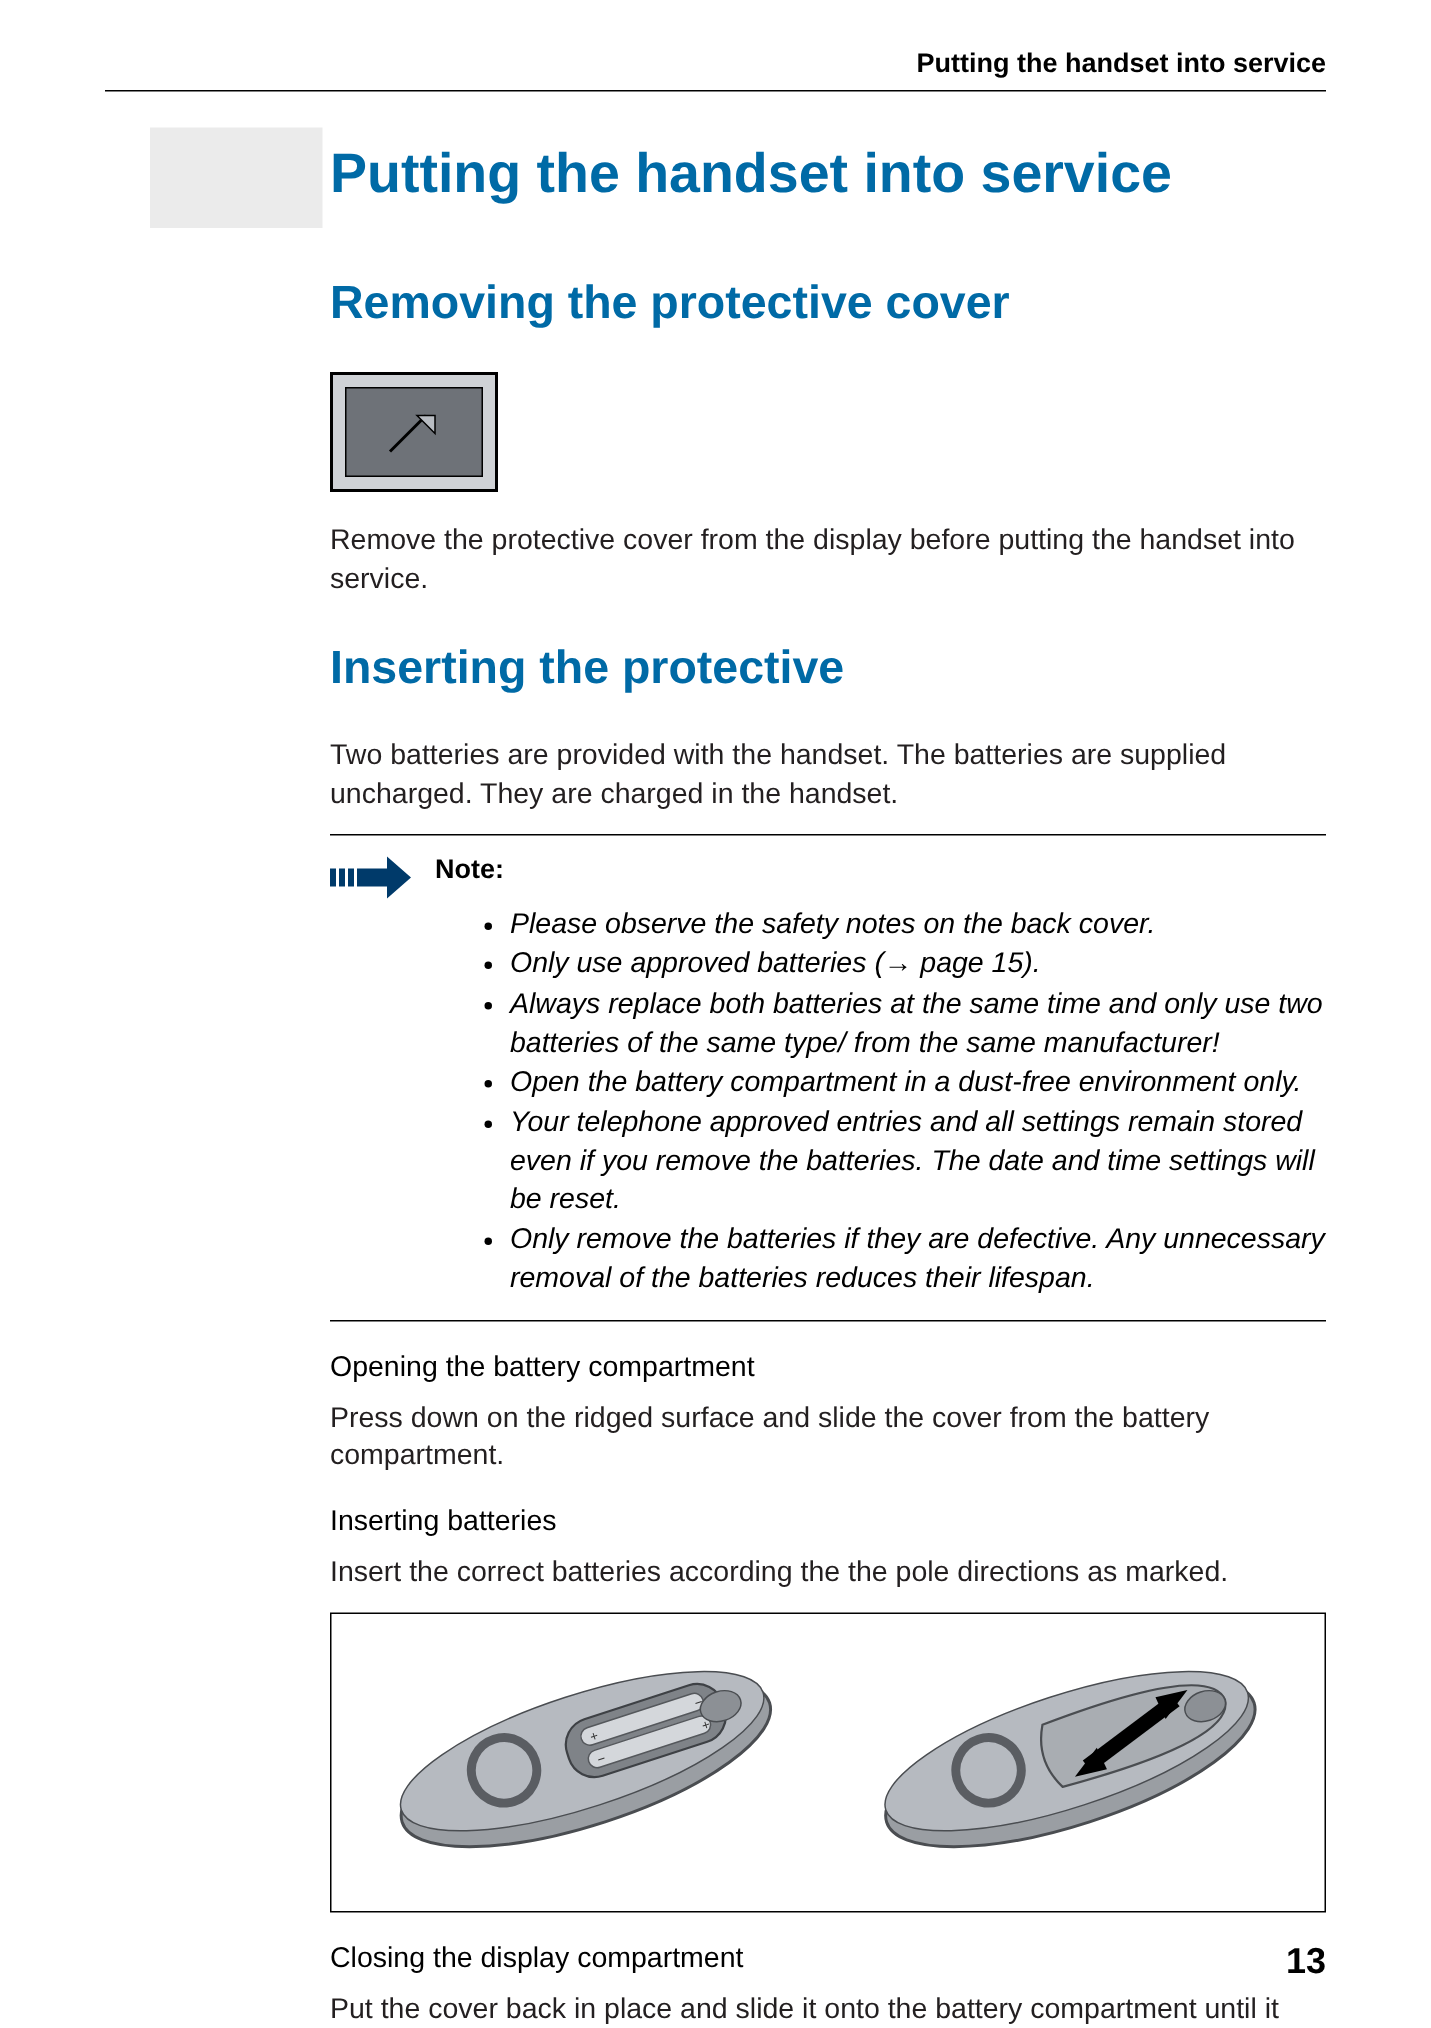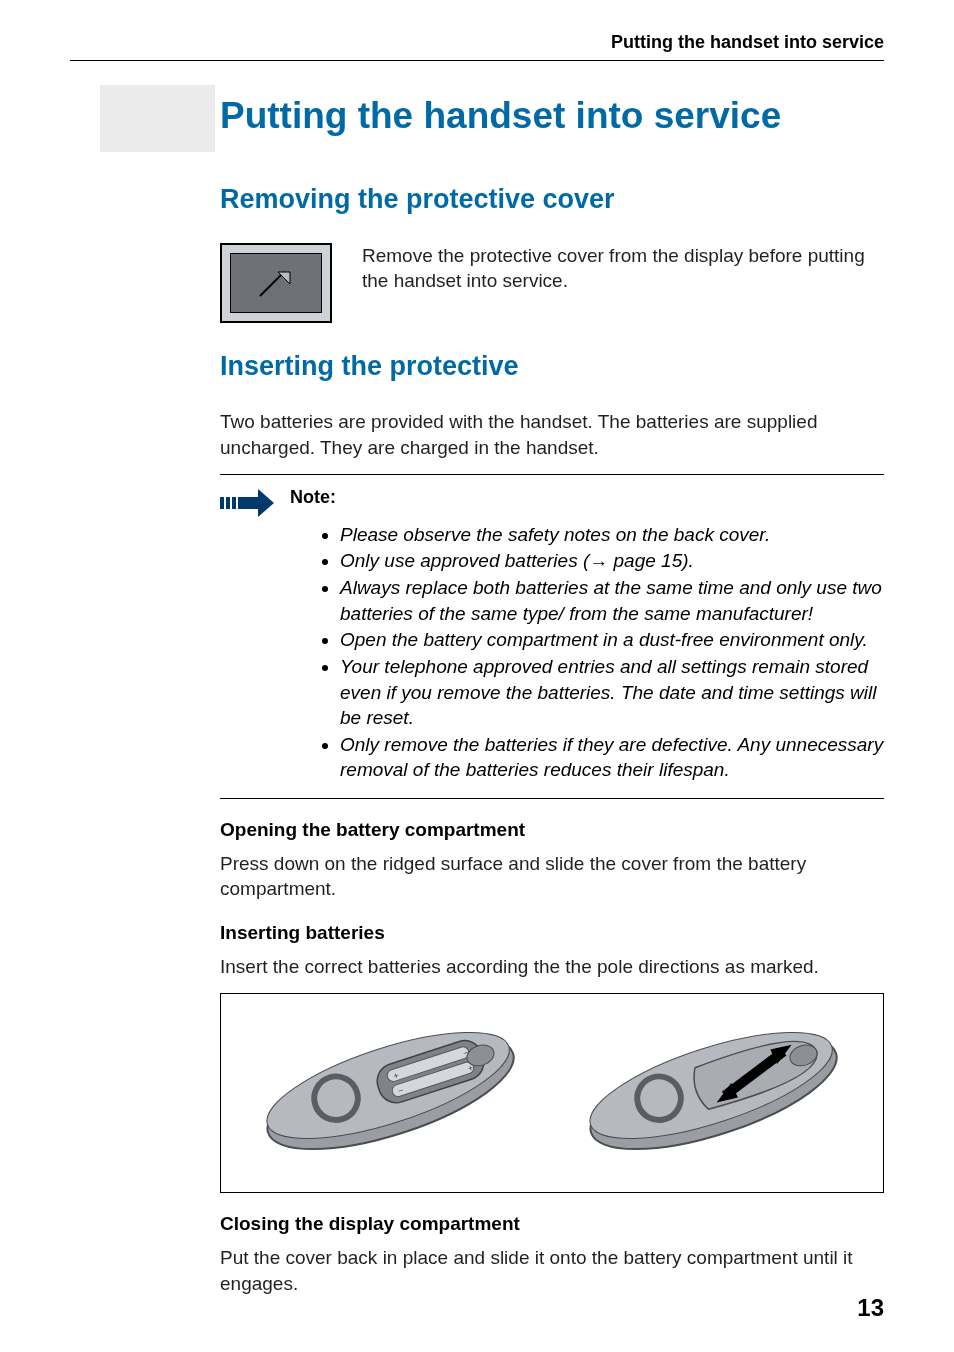--- a/index.html
+++ b/index.html
@@ -47,29 +47,30 @@
     color: #006aa6;
     font-size: 37px;
     font-weight: bold;
     margin: 30px 0 40px 0;
     letter-spacing: 0px;
   }
   h2 {
     position: relative;
     z-index: 1;
     color: #006aa6;
-    font-size: 27px;
+    font-size: 31px;
     font-weight: bold;
     margin: 25px 0 25px 0;
   }
   .row1 {
     display: flex;
     align-items: flex-start;
-    gap: 30px;
+    gap: 20px;
     margin-bottom: 20px;
+    flex-direction: column;
   }
   .fig-screen {
     width: 112px;
     height: 80px;
     background: #cfd2d6;
     border: 2px solid #000;
     position: relative;
     box-sizing: border-box;
     flex: 0 0 auto;
   }
@@ -120,21 +121,21 @@
     margin: 0;
     padding-left: 50px;
     font-size: 19px;
   }
   .note-list li {
     margin: 1px 0;
     font-style: italic;
   }
   h3 {
     font-size: 19px;
-    font-weight: bold;
+    font-weight: normal;
     margin: 18px 0 8px 0;
   }
   .fig-box {
     border: 1px solid #000;
     height: 200px;
     display: flex;
     align-items: center;
     justify-content: space-around;
     margin: 6px 0 8px 0;
     padding: 10px 8px;

